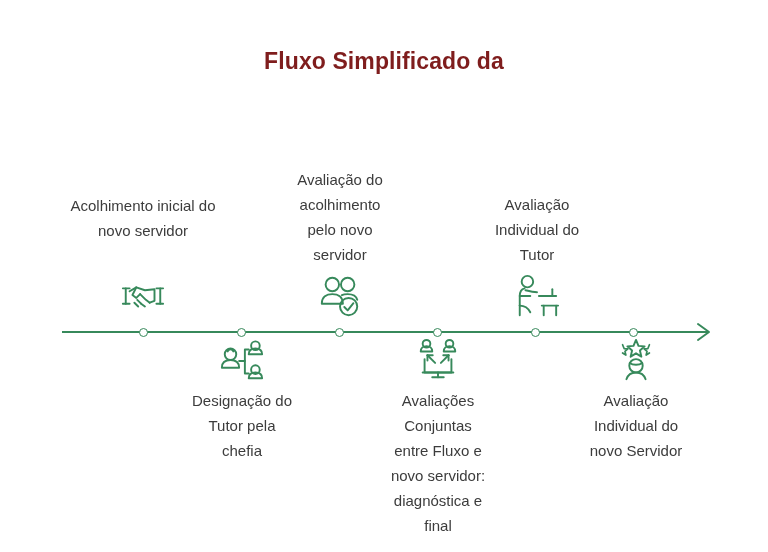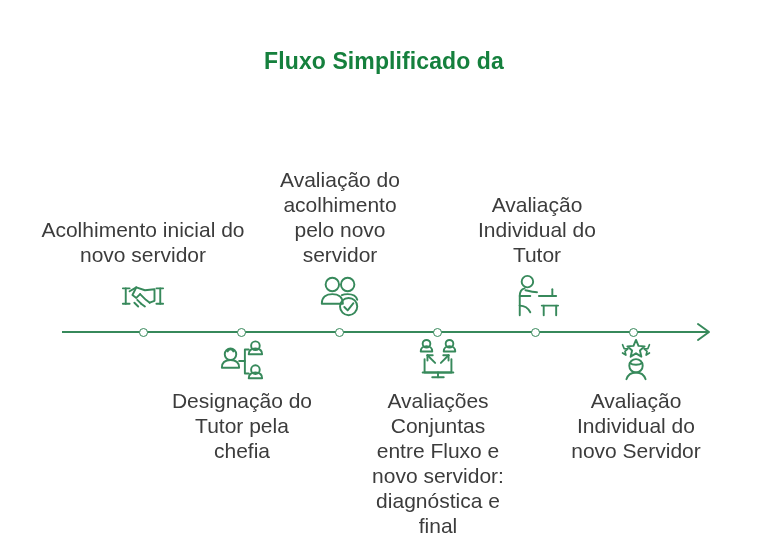--- a/index.html
+++ b/index.html
@@ -25,21 +25,21 @@
   
   .title {
     position: absolute;
     top: 44px;
     left: 0;
     width: 768px;
     text-align: center;
     font-size: 23px;
     font-weight: bold;
     line-height: 34px;
-    color: #15803d;
+    color: #7f1d1d;
     letter-spacing: 0.1px;
   }
   .title .line { display: block; }
 
   
   .axis {
     position: absolute;
     left: 62px;
     top: 331px;
     width: 646px;
@@ -77,21 +77,21 @@
   .step.above {
     bottom: 233px;
     justify-content: flex-end;
   }
   .step.below {
     top: 338px;
     justify-content: flex-start;
   }
 
   .step-label {
-    font-size: 21px;
+    font-size: 15px;
     line-height: 25px;
     text-align: center;
     color: #3c3c3c;
     white-space: pre-line;
   }
   .step-icon {
     width: 46px;
     height: 46px;
     display: block;
   }
@@ -117,21 +117,21 @@
     </svg>
   </div>
 
   <div class="node" style="left:143px"></div>
   <div class="node" style="left:241px"></div>
   <div class="node" style="left:339px"></div>
   <div class="node" style="left:437px"></div>
   <div class="node" style="left:535px"></div>
   <div class="node" style="left:633px"></div>
 
-  <div class="step above" style="left:33px; width:220px;">
+  <div class="step above" style="left:33px; width:220px;gap:24px;">
     <div class="step-label">Acolhimento inicial do
 novo servidor</div>
     <div class="step-icon">
       <svg viewBox="0 0 48 48" width="46" height="46" fill="none" stroke="#37895b" stroke-width="2" stroke-linecap="round" stroke-linejoin="round">
         <path d="M6 16 L6 32"></path>
         <path d="M3 16 L10 16"></path>
         <path d="M3 32 L10 32"></path>
         <path d="M42 16 L42 32"></path>
         <path d="M38 16 L45 16"></path>
         <path d="M38 32 L45 32"></path>

